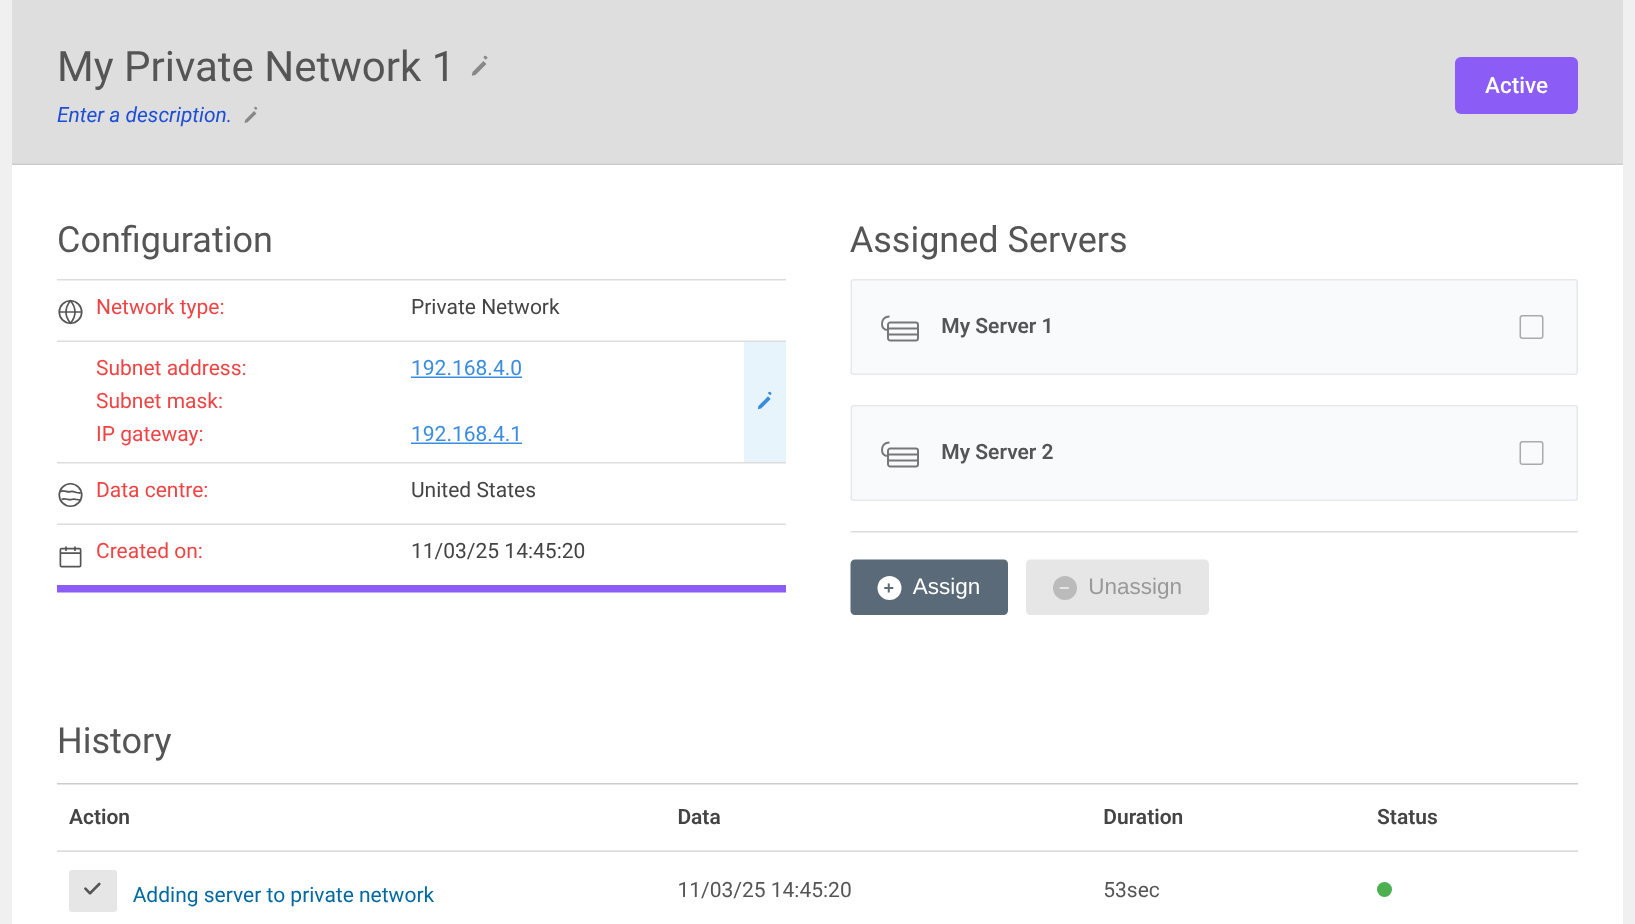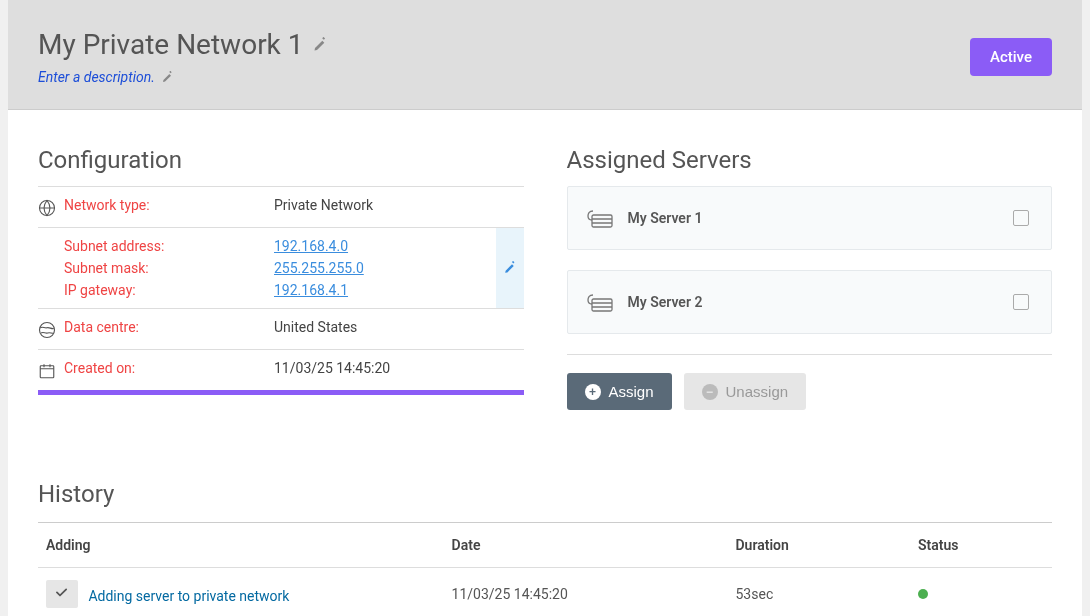--- a/index.html
+++ b/index.html
@@ -91,21 +91,20 @@
       <div class="config-row" style="align-items:center;">
         <div style="flex:1; display:flex; flex-direction:column; gap:6px;">
           <div style="display:flex;">
             <div class="config-icon"></div>
             <div class="config-label">Subnet address:</div>
             <div class="config-value"><span class="link">192.168.4.0</span></div>
           </div>
           <div style="display:flex;">
             <div class="config-icon"></div>
             <div class="config-label">Subnet mask:</div>
-            <div class="config-value"><span class="link">255.255.255.0</span></div>
           </div>
           <div style="display:flex;">
             <div class="config-icon"></div>
             <div class="config-label">IP gateway:</div>
             <div class="config-value"><span class="link">192.168.4.1</span></div>
           </div>
         </div>
         <div class="config-edit">
           <span class="pencil">
             <svg width="14" height="14" viewBox="0 0 16 16" fill="currentColor">
@@ -176,22 +175,22 @@
         </button>
       </div>
     </div>
   </div>
 
   <div class="history">
     <h2 class="history-title">History</h2>
     <table class="history-table">
       <thead>
         <tr>
-          <th style="width:40%;">Adding</th>
-          <th style="width:28%;">Date</th>
+          <th style="width:40%;">Action</th>
+          <th style="width:28%;">Data</th>
           <th style="width:18%;">Duration</th>
           <th style="width:14%;">Status</th>
         </tr>
       </thead>
       <tbody>
         <tr>
           <td>
             <span class="history-action-icon">
               <svg width="14" height="14" viewBox="0 0 16 16" fill="currentColor">
                   <path d="M13.485 1.929a1 1 0 0 1 0 1.414L6.414 10.414a1 1 0 0 1-1.414 0L1.515 6.929a1 1 0 1 1 1.414-1.414L5.707 8.293l6.364-6.364a1 1 0 0 1 1.414 0z"></path>

